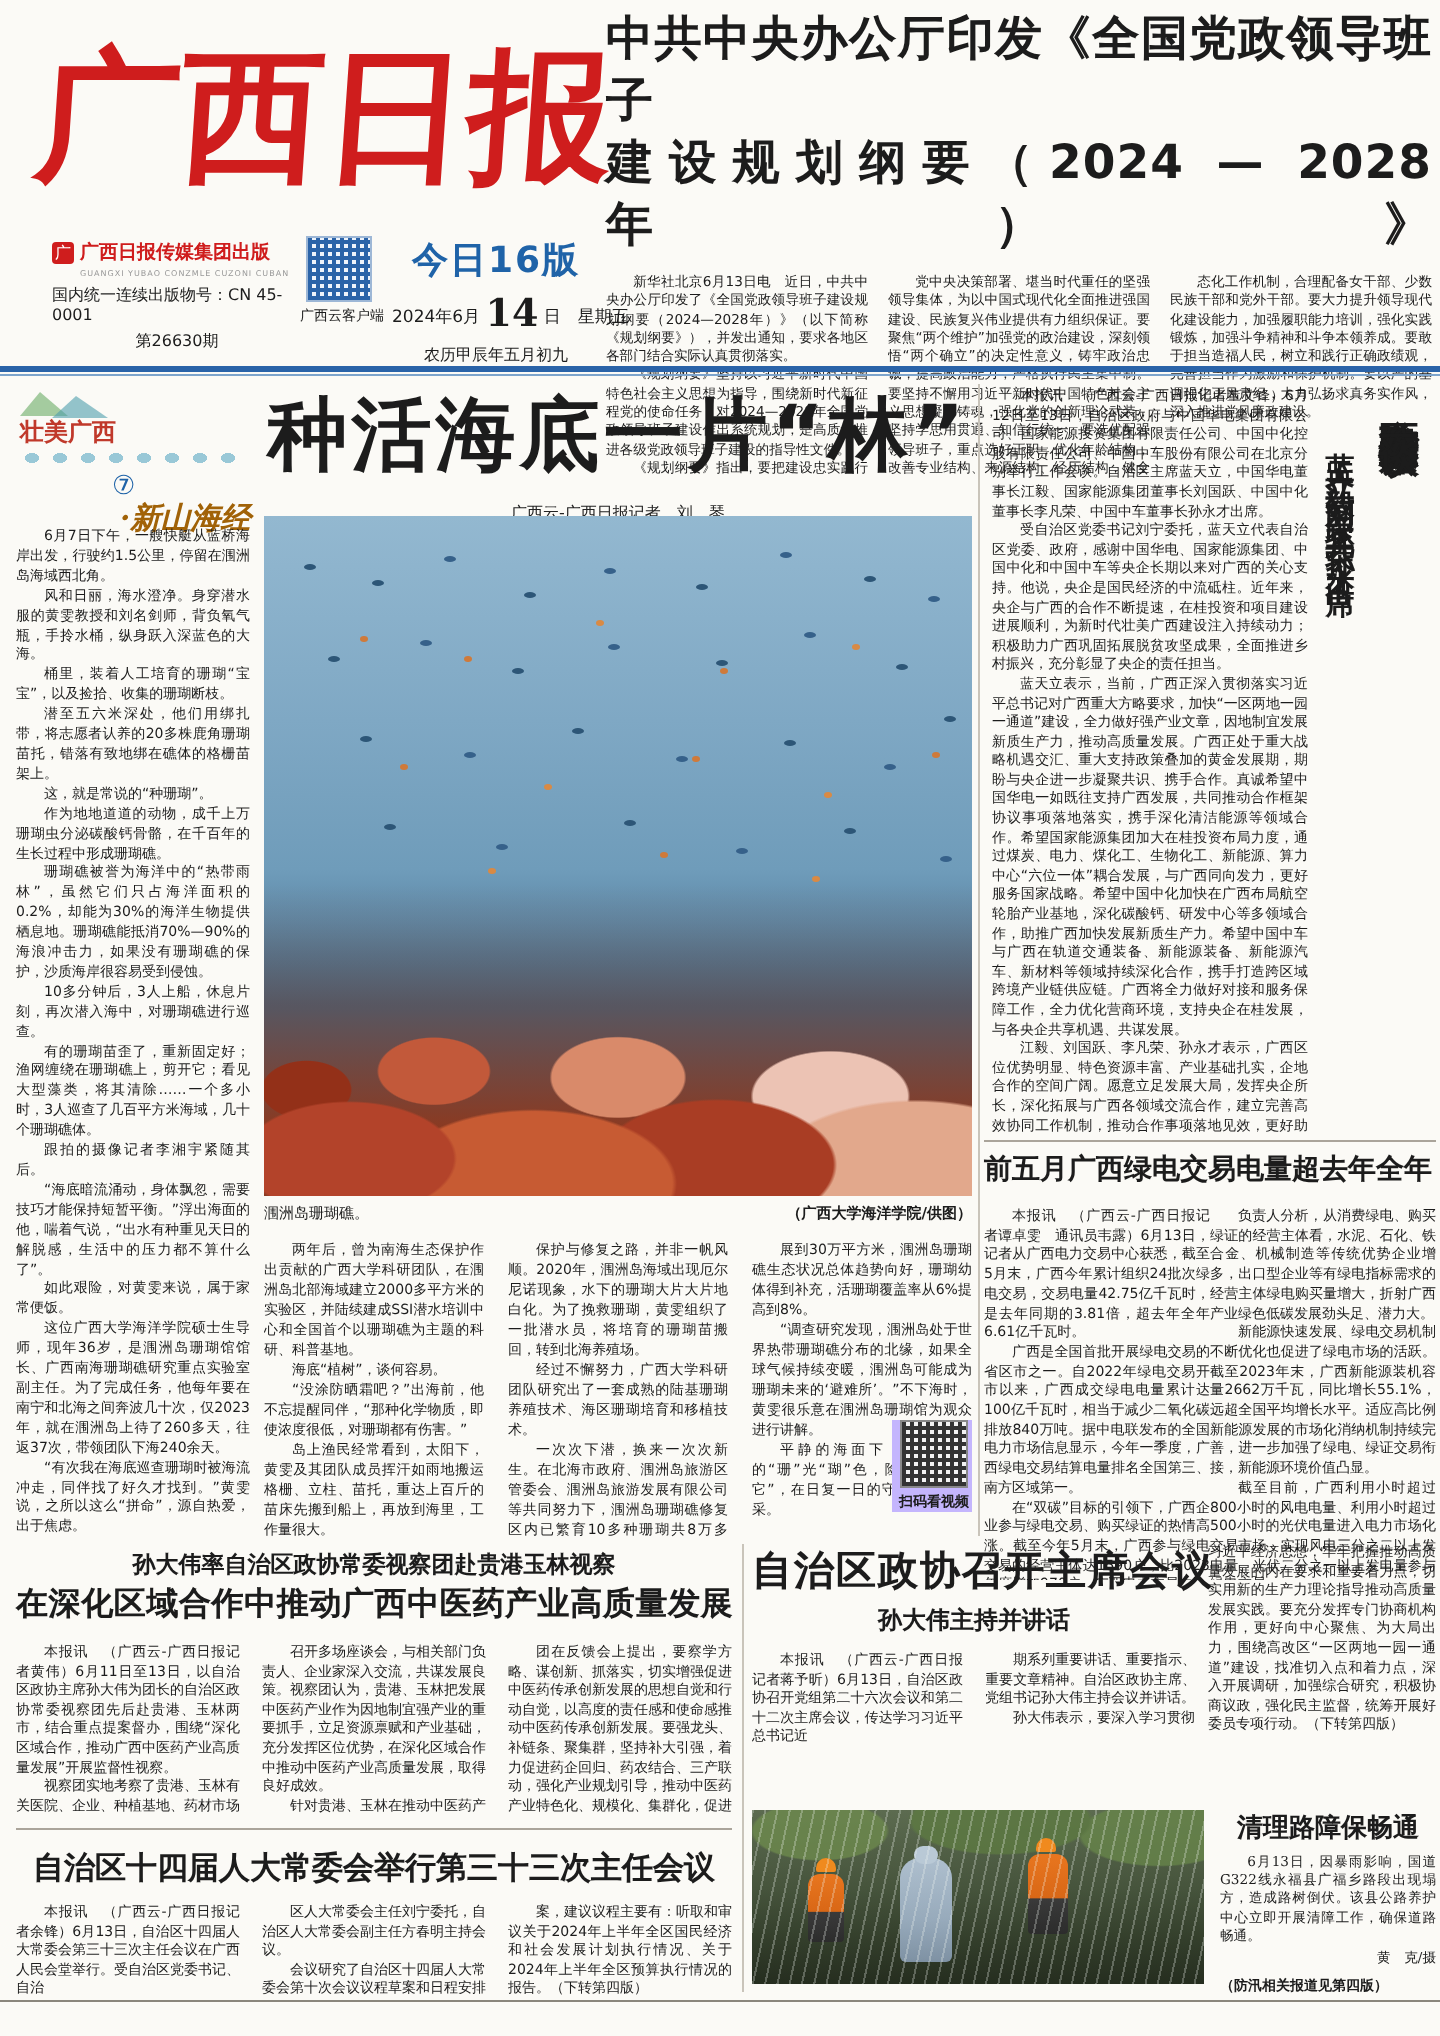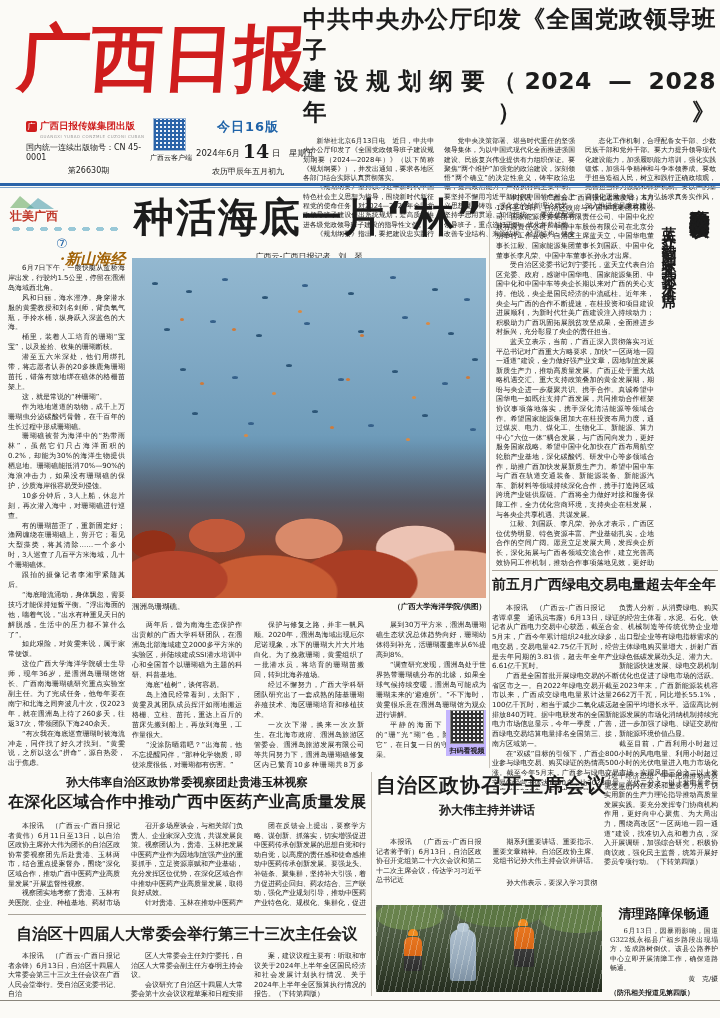--- a/index.html
+++ b/index.html
@@ -22,21 +22,21 @@
   .qr-block { position:absolute; left:150px; top:118px; width:38px; text-align:center; }
   .qr { width:33px; height:33px; margin:0 auto; border:1px solid #9db7d6;
     background:
       repeating-linear-gradient(0deg,#2a63a8 0 2px, rgba(255,255,255,0) 2px 4px),
       repeating-linear-gradient(90deg,#2a63a8 0 2px, #eef3fa 2px 4px); }
   .qr-dark { background:
       repeating-linear-gradient(0deg,#333 0 2px, rgba(255,255,255,0) 2px 4px),
       repeating-linear-gradient(90deg,#333 0 2px, #f2f2f2 2px 4px); border:1px solid #888; }
   .qr-label { font-size:7px; margin-top:2px; white-space:nowrap; }
   .date-block { position:absolute; left:196px; top:118px; width:104px; text-align:center; }
-  .edition { color:#1f63a8; font-weight:bold; font-size:13px; letter-spacing:1px; }
+  .edition { color:#1f63a8; font-weight:bold; font-size:18px; letter-spacing:1px; }
   .date-line { font-size:8.5px; margin-top:4px; white-space:nowrap; }
   .date-line b { font-size:19px; font-weight:bold; vertical-align:-2px; font-family:"DejaVu Serif",serif; }
   .lunar { font-size:8px; margin-top:4px; }
 
   .top-story { position:absolute; left:303px; top:4px; width:413px; }
   .top-story h1 { font-size:23.5px; line-height:31px; font-weight:bold; letter-spacing:.5px; text-align:justify; }
   .top-story h1 .l2 { display:block; text-align:justify; text-align-last:justify; }
   .top-cols { display:flex; gap:10px; margin-top:9px; height:102px; overflow:hidden; }
   .top-cols .col { flex:1; font-size:6.8px; line-height:9.3px; text-align:justify; overflow:hidden; }
 
@@ -124,21 +124,21 @@
     font-family:"DejaVu Serif",serif; font-size:15.5px; font-weight:bold; white-space:nowrap; }
   .npc-cols { position:absolute; left:8px; top:952px; width:358px; height:48px; display:flex; gap:11px; }
 
   
   .v-rule2 { position:absolute; left:371px; top:772px; width:1px; height:224px; background:#c9c4ba; }
   .chair-head { position:absolute; left:376px; top:772px; width:222px; text-align:center;
     font-family:"DejaVu Serif",serif; font-size:20px; font-weight:bold; letter-spacing:1px; white-space:nowrap; }
   .chair-sub { position:absolute; left:376px; top:802px; width:222px; text-align:center; font-size:12px; font-weight:bold; }
   .chair-cols12 { position:absolute; left:376px; top:826px; width:222px; height:74px; display:flex; gap:11px; }
   .chair-cols12 .col { flex:1; font-size:7px; line-height:9.6px; text-align:justify; overflow:hidden; }
-  .chair-cols12 .col p { text-indent:2em;margin-top:12px; }
+  .chair-cols12 .col p { text-indent:2em; }
   .chair-col3 { position:absolute; left:604px; top:772px; width:114px; height:128px;
     font-size:7px; line-height:9.6px; text-align:justify; overflow:hidden; }
 
   .rain-photo { position:absolute; left:376px; top:905px; width:226px; height:87px; overflow:hidden;
     background:linear-gradient(180deg,#5c6b50 0%, #46543c 45%, #333e2b 75%, #252d1f 100%); }
   .rain-photo .foliage { position:absolute; inset:0;
     background:
       radial-gradient(60px 26px at 15% 12%, #6d8a4d 0 55%, transparent 58%),
       radial-gradient(80px 30px at 55% 6%, #5d7a42 0 55%, transparent 58%),
       radial-gradient(70px 28px at 90% 14%, #67854a 0 55%, transparent 58%); opacity:.8; }
@@ -250,22 +250,22 @@
 
   <div class="cap-row">
     <span>涠洲岛珊瑚礁。</span>
     <span class="cap-right">（广西大学海洋学院/供图）</span>
   </div>
 
   <div class="feature-cols">
     <div class="col">
         <p>两年后，曾为南海生态保护作出贡献的广西大学科研团队，在涠洲岛北部海域建立2000多平方米的实验区，并陆续建成SSI潜水培训中心和全国首个以珊瑚礁为主题的科研、科普基地。</p>
         <p>海底“植树”，谈何容易。</p>
+        <p>“没涂防晒霜吧？”出海前，他不忘提醒同伴，“那种化学物质，即使浓度很低，对珊瑚都有伤害。”</p>
         <p>岛上渔民经常看到，太阳下，黄雯及其团队成员挥汗如雨地搬运格栅、立柱、苗托，重达上百斤的苗床先搬到船上，再放到海里，工作量很大。</p>
-        <p>“没涂防晒霜吧？”出海前，他不忘提醒同伴，“那种化学物质，即使浓度很低，对珊瑚都有伤害。”</p>
       </div>
     <div class="col">
         <p>保护与修复之路，并非一帆风顺。2020年，涠洲岛海域出现厄尔尼诺现象，水下的珊瑚大片大片地白化。为了挽救珊瑚，黄雯组织了一批潜水员，将培育的珊瑚苗搬回，转到北海养殖场。</p>
         <p>经过不懈努力，广西大学科研团队研究出了一套成熟的陆基珊瑚养殖技术、海区珊瑚培育和移植技术。</p>
         <p>一次次下潜，换来一次次新生。在北海市政府、涠洲岛旅游区管委会、涠洲岛旅游发展有限公司等共同努力下，涠洲岛珊瑚礁修复区内已繁育10多种珊瑚共8万多株，修复面积从2000平方米扩</p>
       </div>
     <div class="col">
       <div>
           <p>展到30万平方米，涠洲岛珊瑚礁生态状况总体趋势向好，珊瑚幼体得到补充，活珊瑚覆盖率从6%提高到8%。</p>
           <p>“调查研究发现，涠洲岛处于世界热带珊瑚礁分布的北缘，如果全球气候持续变暖，涠洲岛可能成为珊瑚未来的‘避难所’。”不下海时，黄雯很乐意在涠洲岛珊瑚馆为观众进行讲解。</p>

